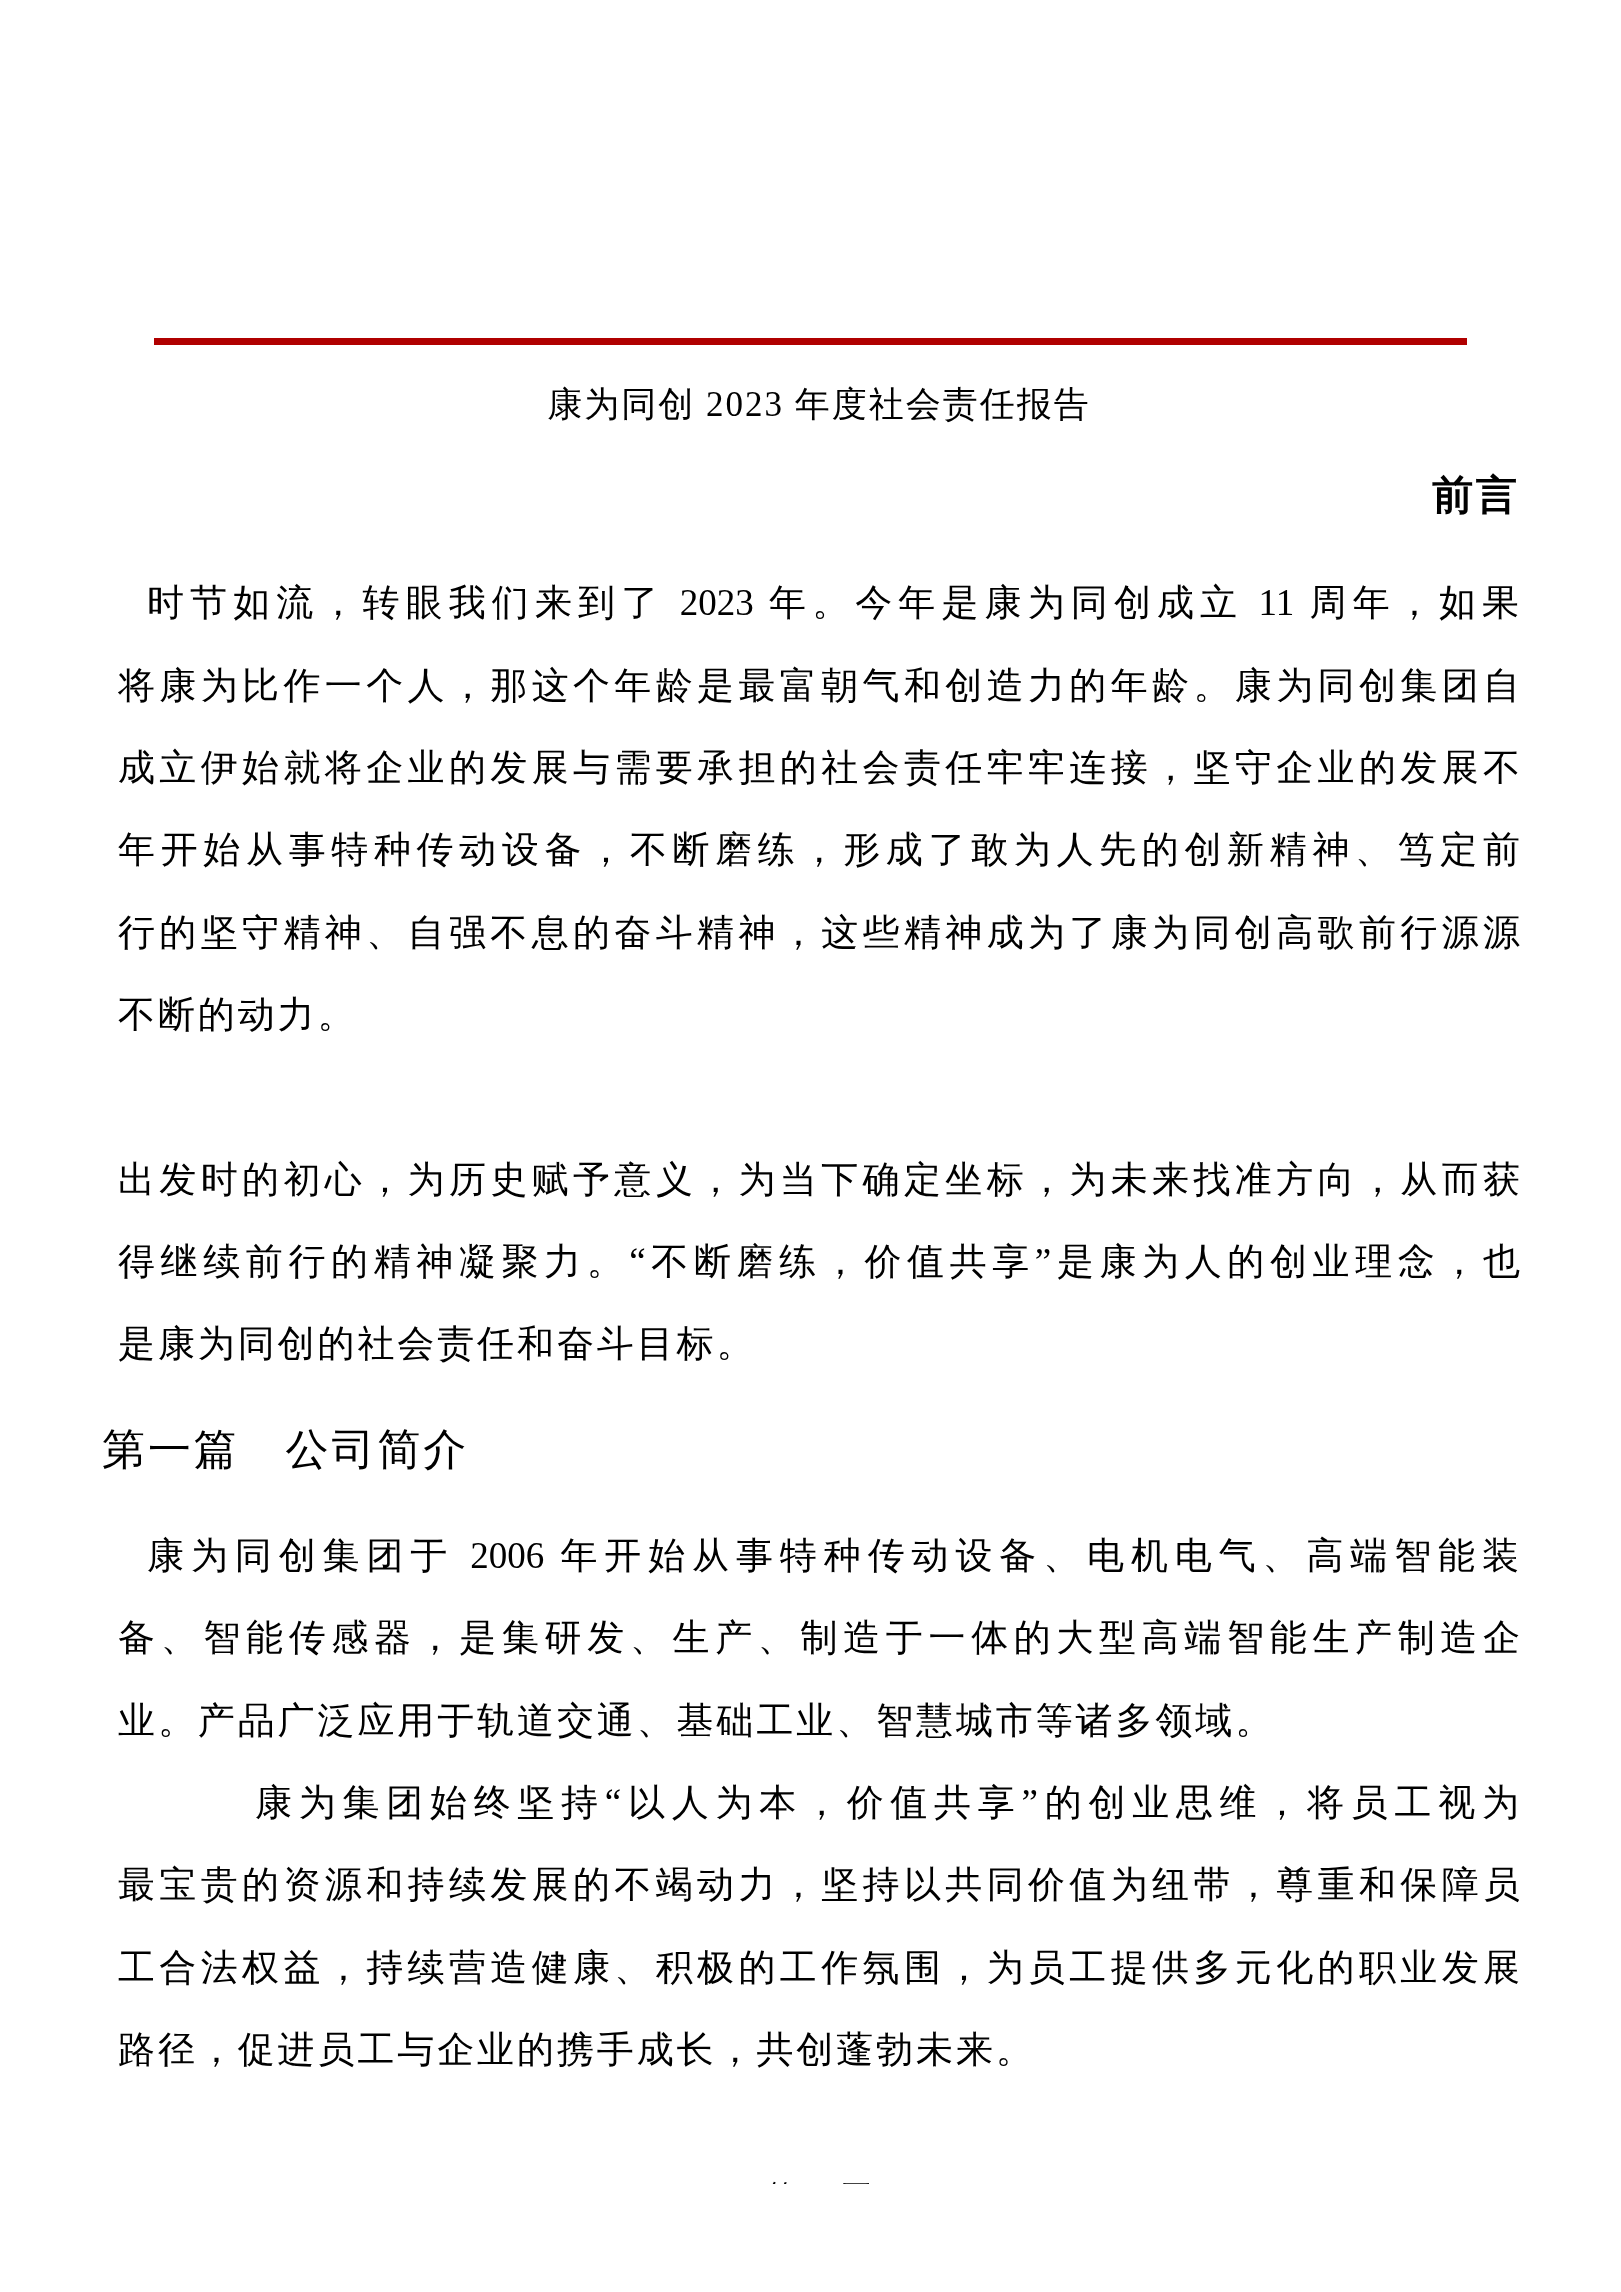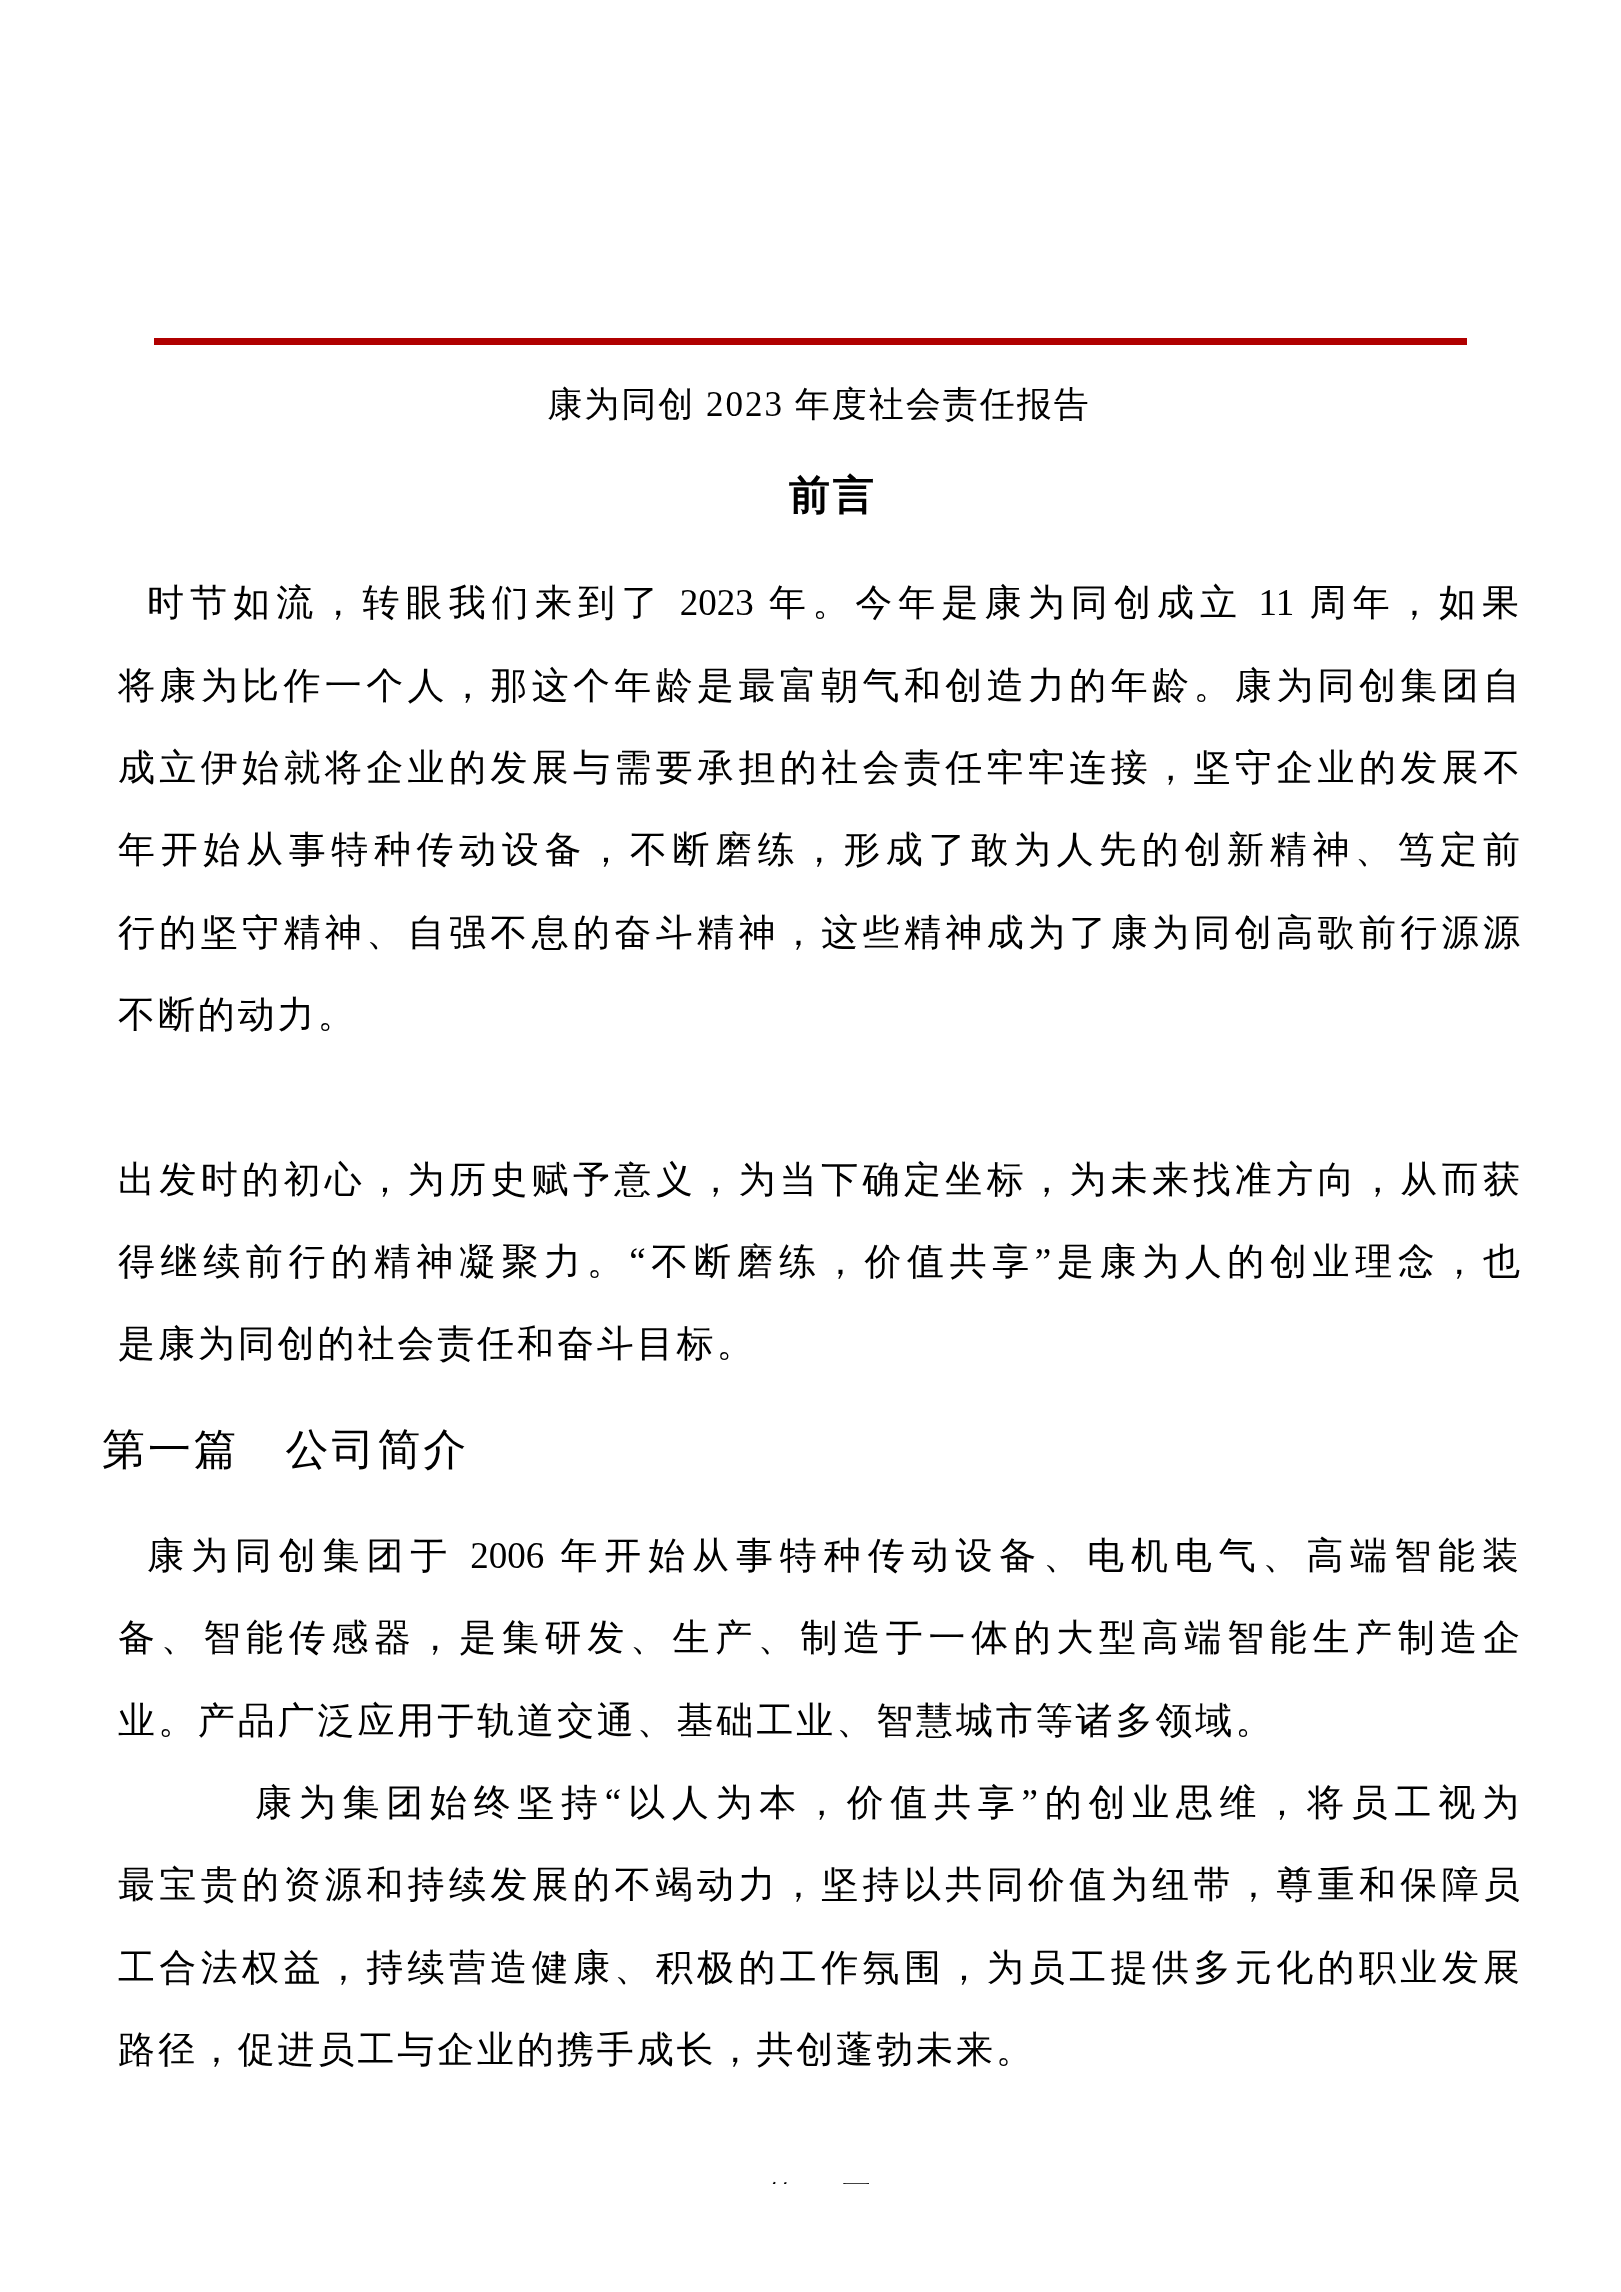--- a/index.html
+++ b/index.html
@@ -29,27 +29,27 @@
     left: 118px;
     top: 385px;
     width: 1402px;
     font-size: 35px;
     line-height: 1.15;
     text-align: center;
     letter-spacing: 2px;
   }
   .h-preface {
     position: absolute;
-    left: 132px;
+    left: 118px;
     top: 473px;
     width: 1402px;
     font-size: 41px;
     font-weight: bold;
     line-height: 1.1;
-    text-align: center;
+    text-align: right;
     letter-spacing: 2.9px;
   }
   .h-section {
     position: absolute;
     left: 102px;
     top: 1426px;
     width: 1402px;
     font-size: 43px;
     font-weight: normal;
     line-height: 1.1;

